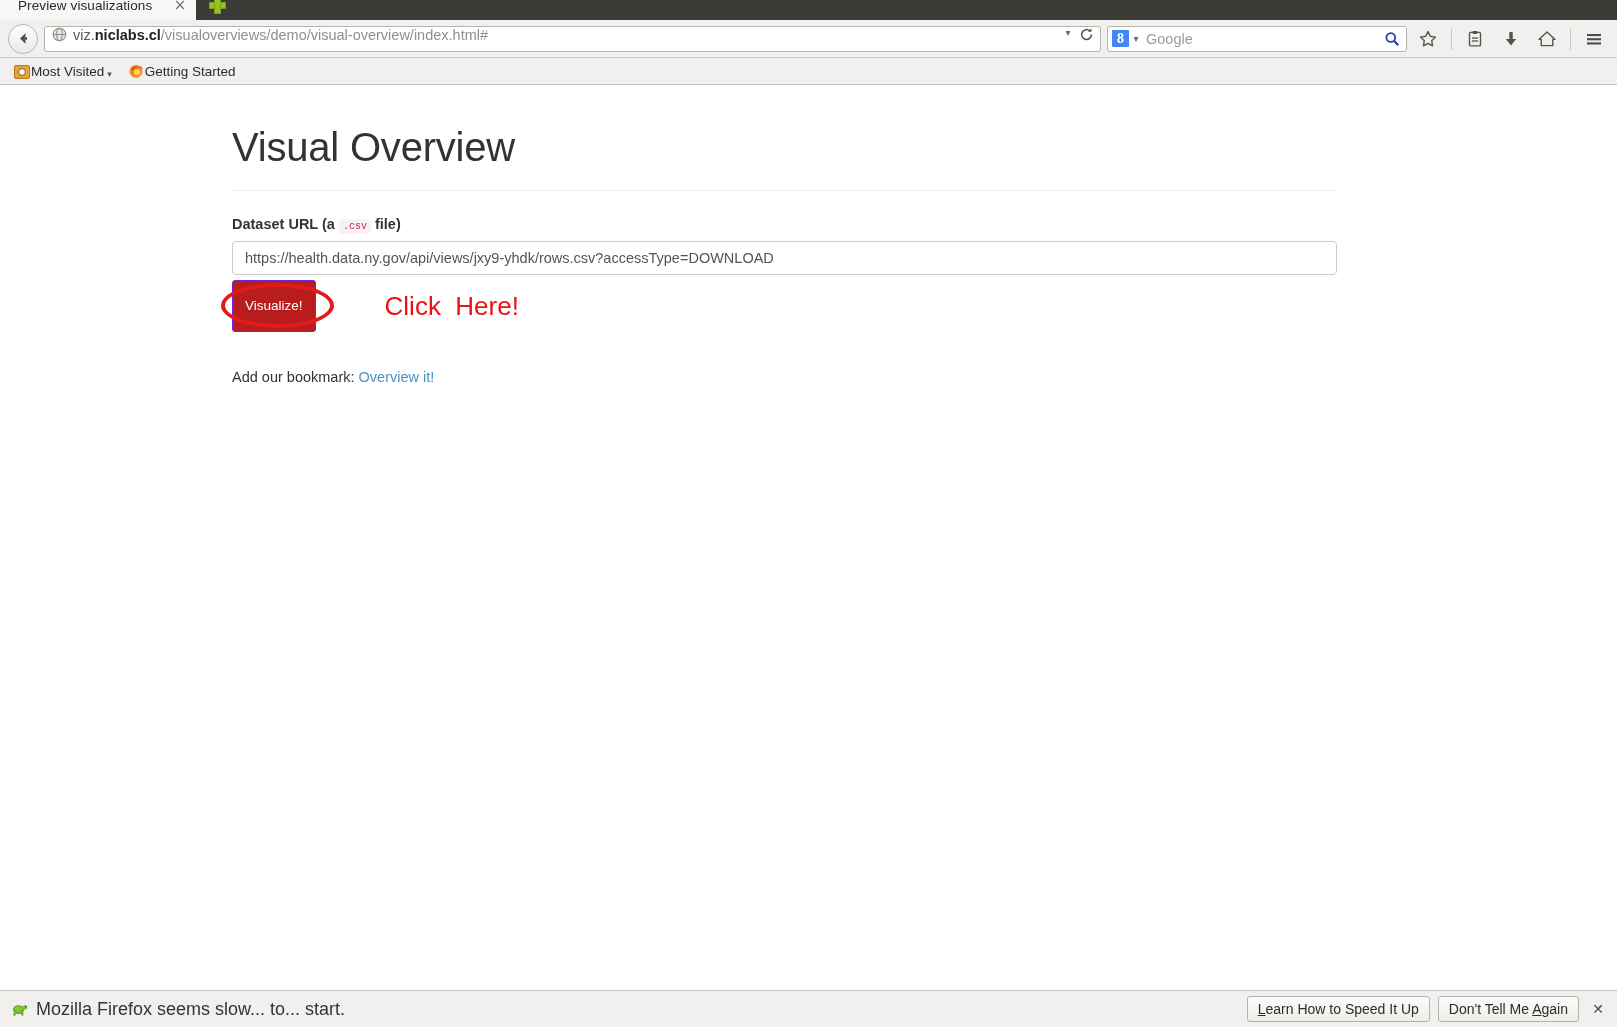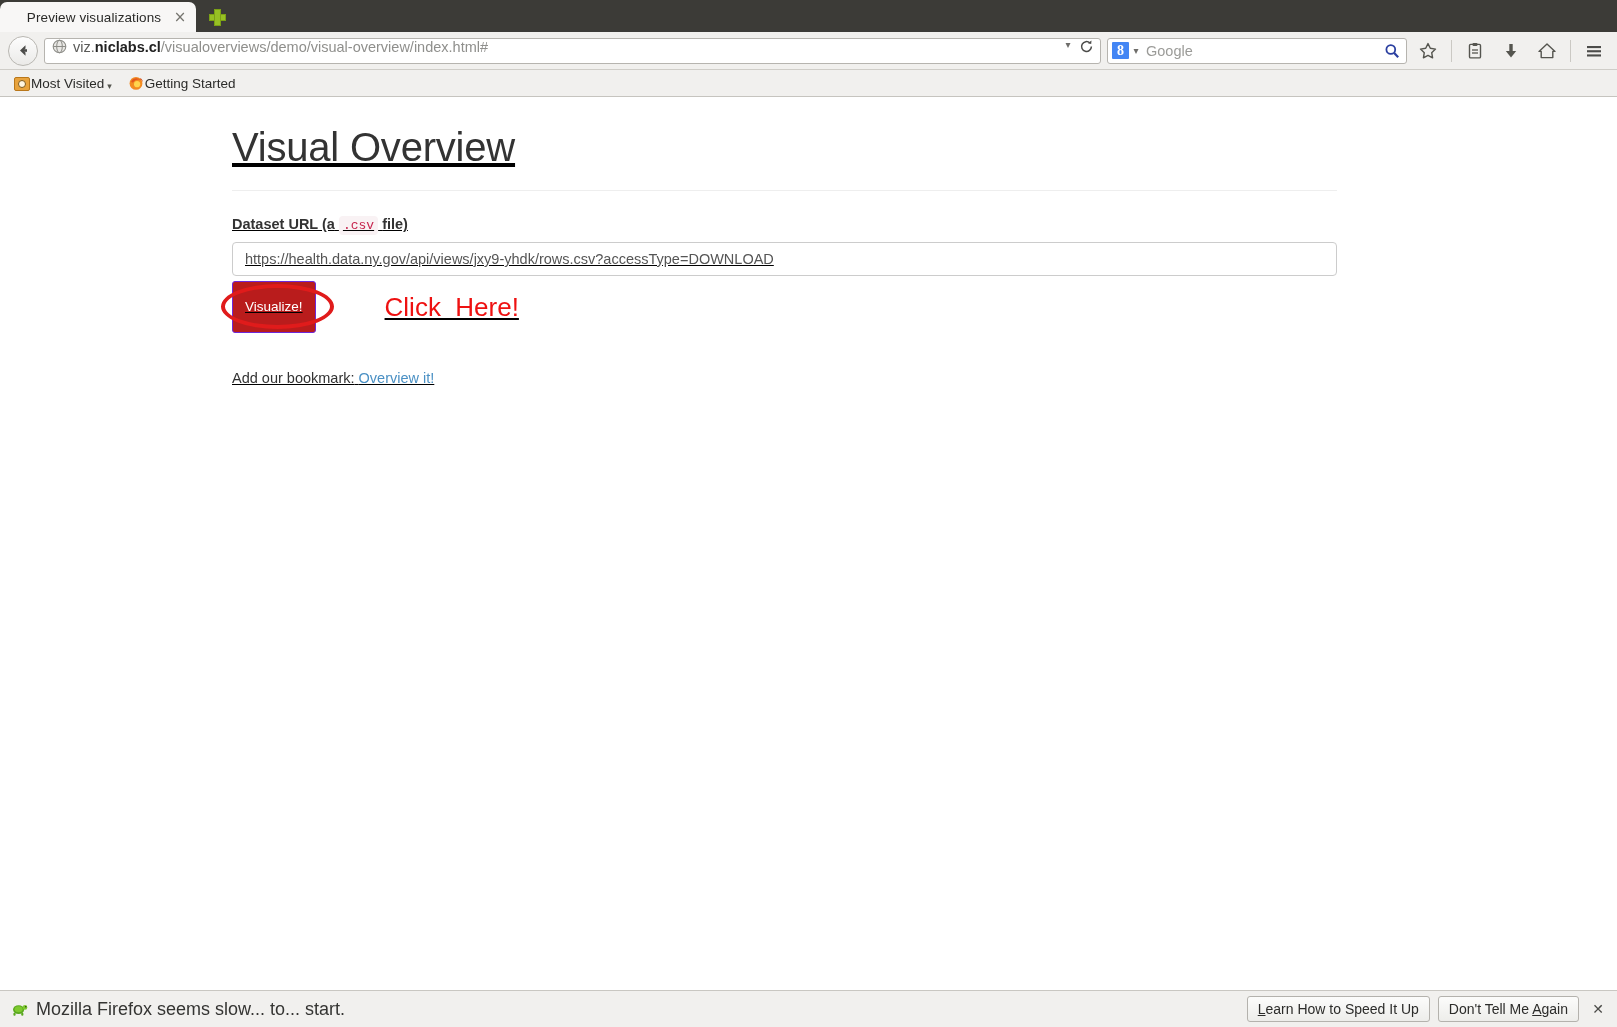--- a/index.html
+++ b/index.html
@@ -11,27 +11,26 @@
   }
   #app {
     position: relative;
     width: 1617px; height: 1027px;
     display: flex; flex-direction: column;
     background: #fff;
   }
 
   
   .tabstrip {
-    height: 32px;
+    height: 20px;
     background: #3c3b37;
     display: flex;
     align-items: flex-end;
     position: relative;
     flex: none;
-    text-align: center;
   }
   .tab {
     height: 30px;
     min-width: 196px;
     max-width: 230px;
     background: #f8f7f6;
     border-radius: 7px 7px 0 0;
     display: flex;
     align-items: center;
     padding: 0 6px 0 18px;
@@ -225,23 +224,22 @@
   
   .content {
     flex: 1;
     background: #fff;
     position: relative;
     overflow: hidden;
   }
   .container {
     position: absolute;
     left: 232px;
-    top: 28px;
+    top: 40px;
     width: 1105px;
-    text-decoration: underline;
   }
   h1.page-title {
     font-family: "Liberation Sans", sans-serif;
     font-size: 40px;
     font-weight: normal;
     color: #333333;
     margin: 0;
     line-height: 1.1;
     letter-spacing: -.2px;
   }
@@ -252,21 +250,21 @@
   }
   .form-label {
     font-size: 14.5px;
     font-weight: bold;
     color: #333;
     margin-top: 25px;
     display: block;
   }
   .form-label .codespan {
     font-family: "Liberation Mono", monospace;
-    font-size: 13px;
+    font-size: 10px;
     font-weight: normal;
     color: #c7254e;
     background: #f9f2f4;
     border-radius: 4px;
     padding: 2px 4px;
   }
   .url-input {
     display: block;
     width: 1105px;
     height: 34px;

